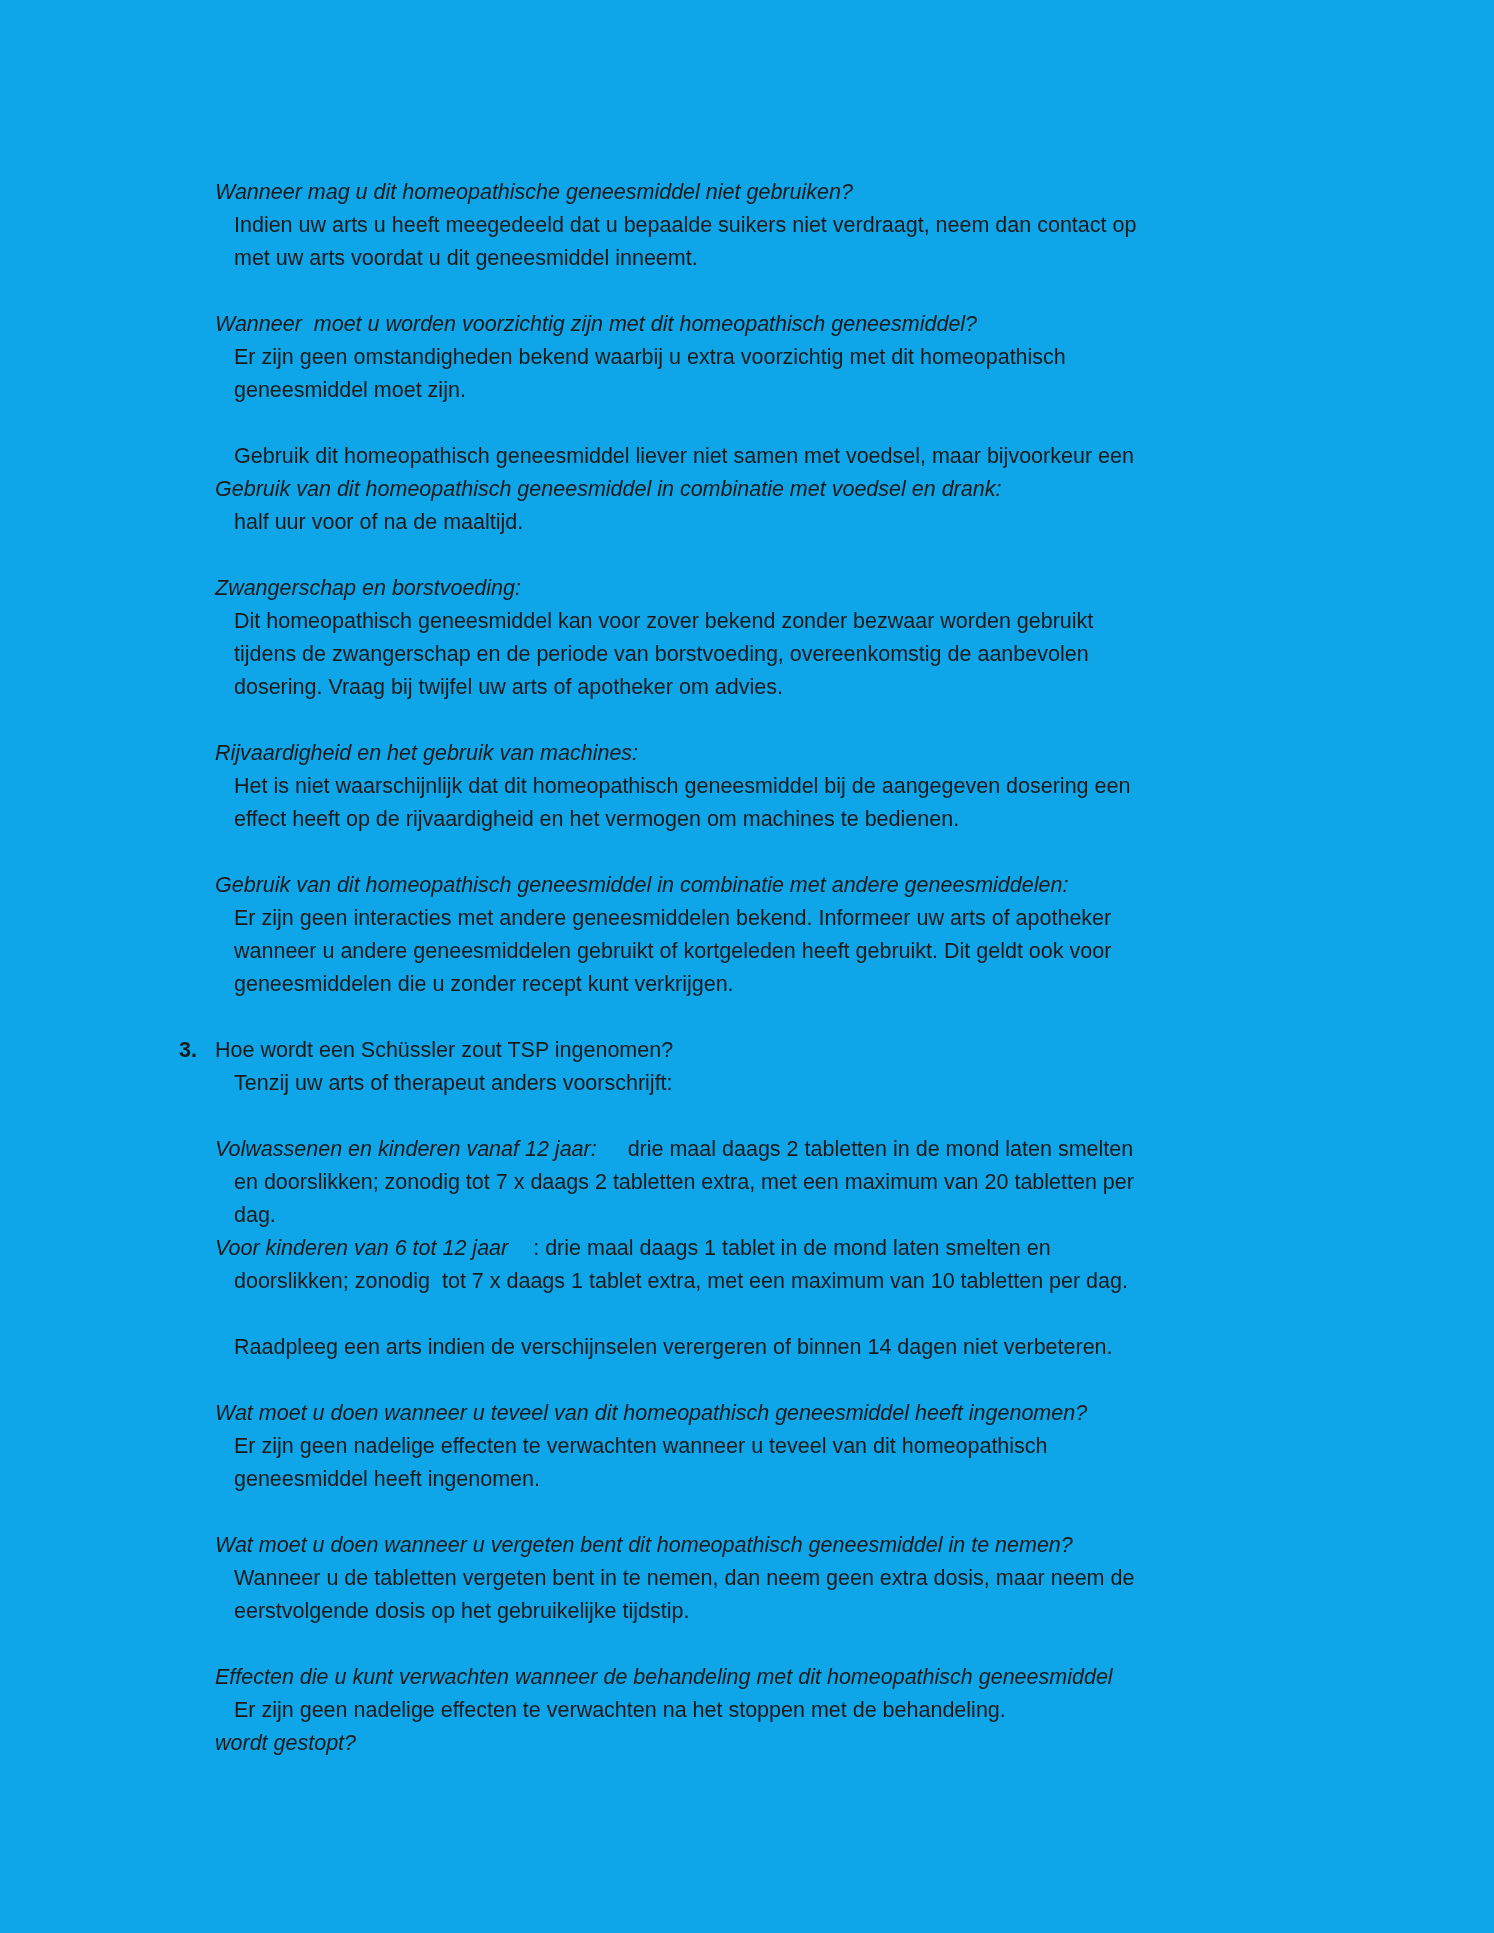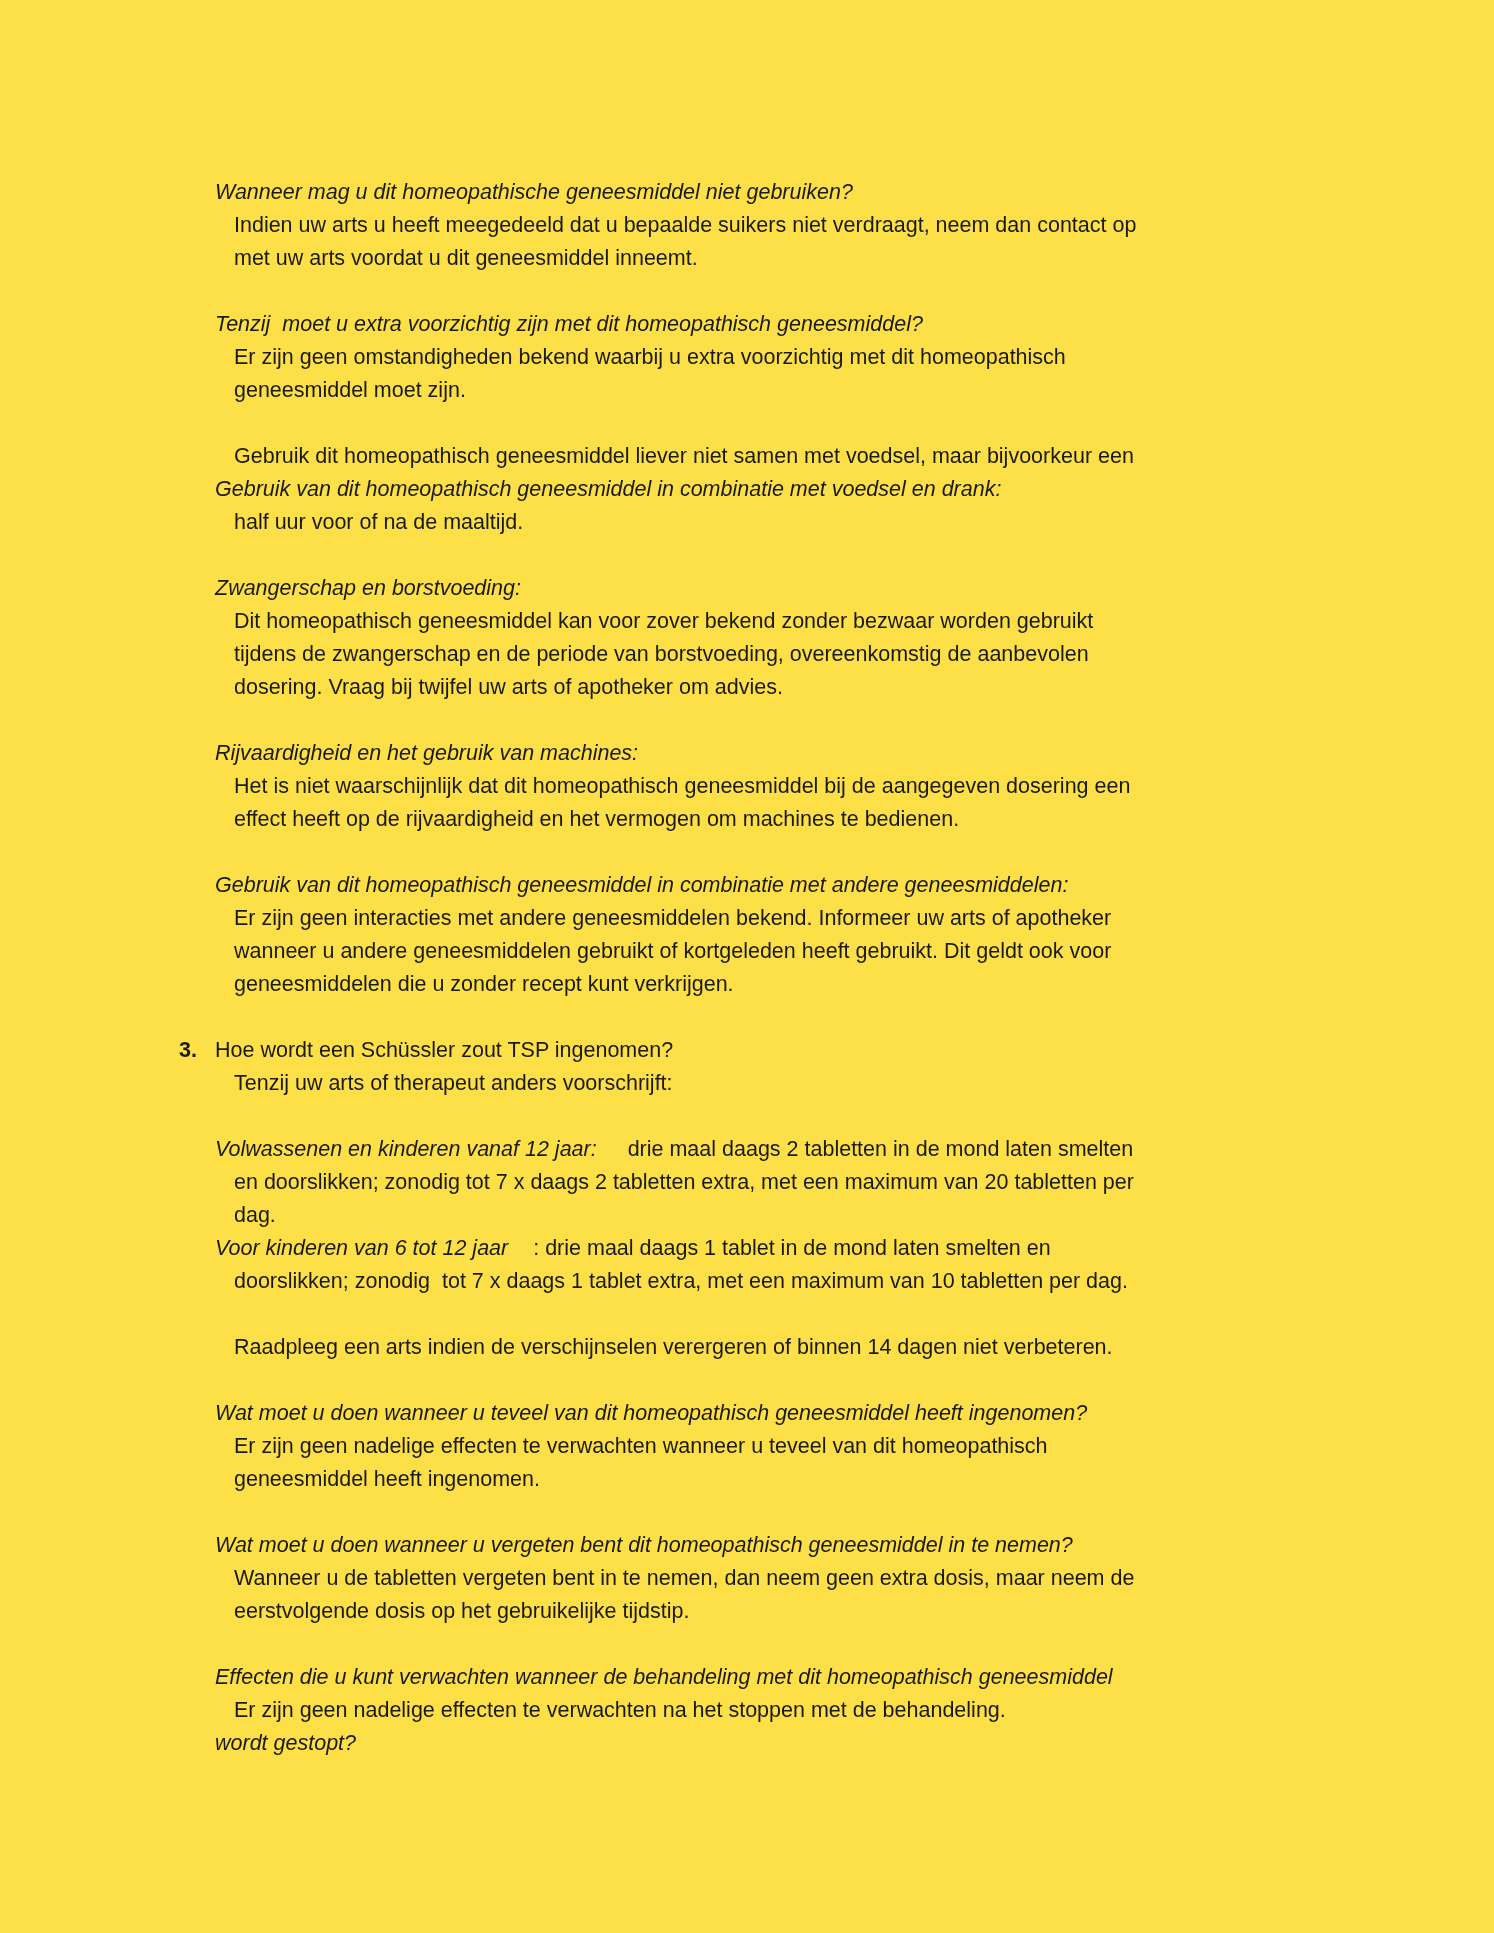--- a/index.html
+++ b/index.html
@@ -5,21 +5,21 @@
   html, body {
     margin: 0;
     padding: 0;
     background: #e8e8e8;
   }
   .page {
     position: relative;
     width: 1494px;
     height: 1933px;
     margin: 0 auto;
-    background: #fde047;
+    background: #0ea5e9;
     color: #1a1a1a;
     font-family: "Liberation Sans", sans-serif;
     font-size: 21.5px;
     line-height: 33px;
     overflow: hidden;
   }
   .doc {
     position: absolute;
     top: 176px;
     left: 215px;
@@ -47,21 +47,21 @@
 <body>
 
 <div class="page">
   <div class="doc" id="doc">
       <div class="block">
         <div class="line"><span class="s-i">Wanneer mag u dit homeopathische geneesmiddel niet gebruiken?</span></div>
         <div class="line"><span class="s-r">Indien uw arts u heeft meegedeeld dat u bepaalde suikers niet verdraagt, neem dan contact op</span></div>
         <div class="line"><span class="s-r">met uw arts voordat u dit geneesmiddel inneemt.</span></div>
       </div>
       <div class="block">
-        <div class="line"><span class="s-i">Tenzij  moet u extra voorzichtig zijn met dit homeopathisch geneesmiddel?</span></div>
+        <div class="line"><span class="s-i">Wanneer  moet u worden voorzichtig zijn met dit homeopathisch geneesmiddel?</span></div>
         <div class="line"><span class="s-r">Er zijn geen omstandigheden bekend waarbij u extra voorzichtig met dit homeopathisch</span></div>
         <div class="line"><span class="s-r">geneesmiddel moet zijn.</span></div>
       </div>
       <div class="block">
         <div class="line"><span class="s-r">Gebruik dit homeopathisch geneesmiddel liever niet samen met voedsel, maar bijvoorkeur een</span></div>
         <div class="line"><span class="s-i">Gebruik van dit homeopathisch geneesmiddel in combinatie met voedsel en drank:</span></div>
         <div class="line"><span class="s-r">half uur voor of na de maaltijd.</span></div>
       </div>
       <div class="block">
         <div class="line"><span class="s-i">Zwangerschap en borstvoeding:</span></div>

